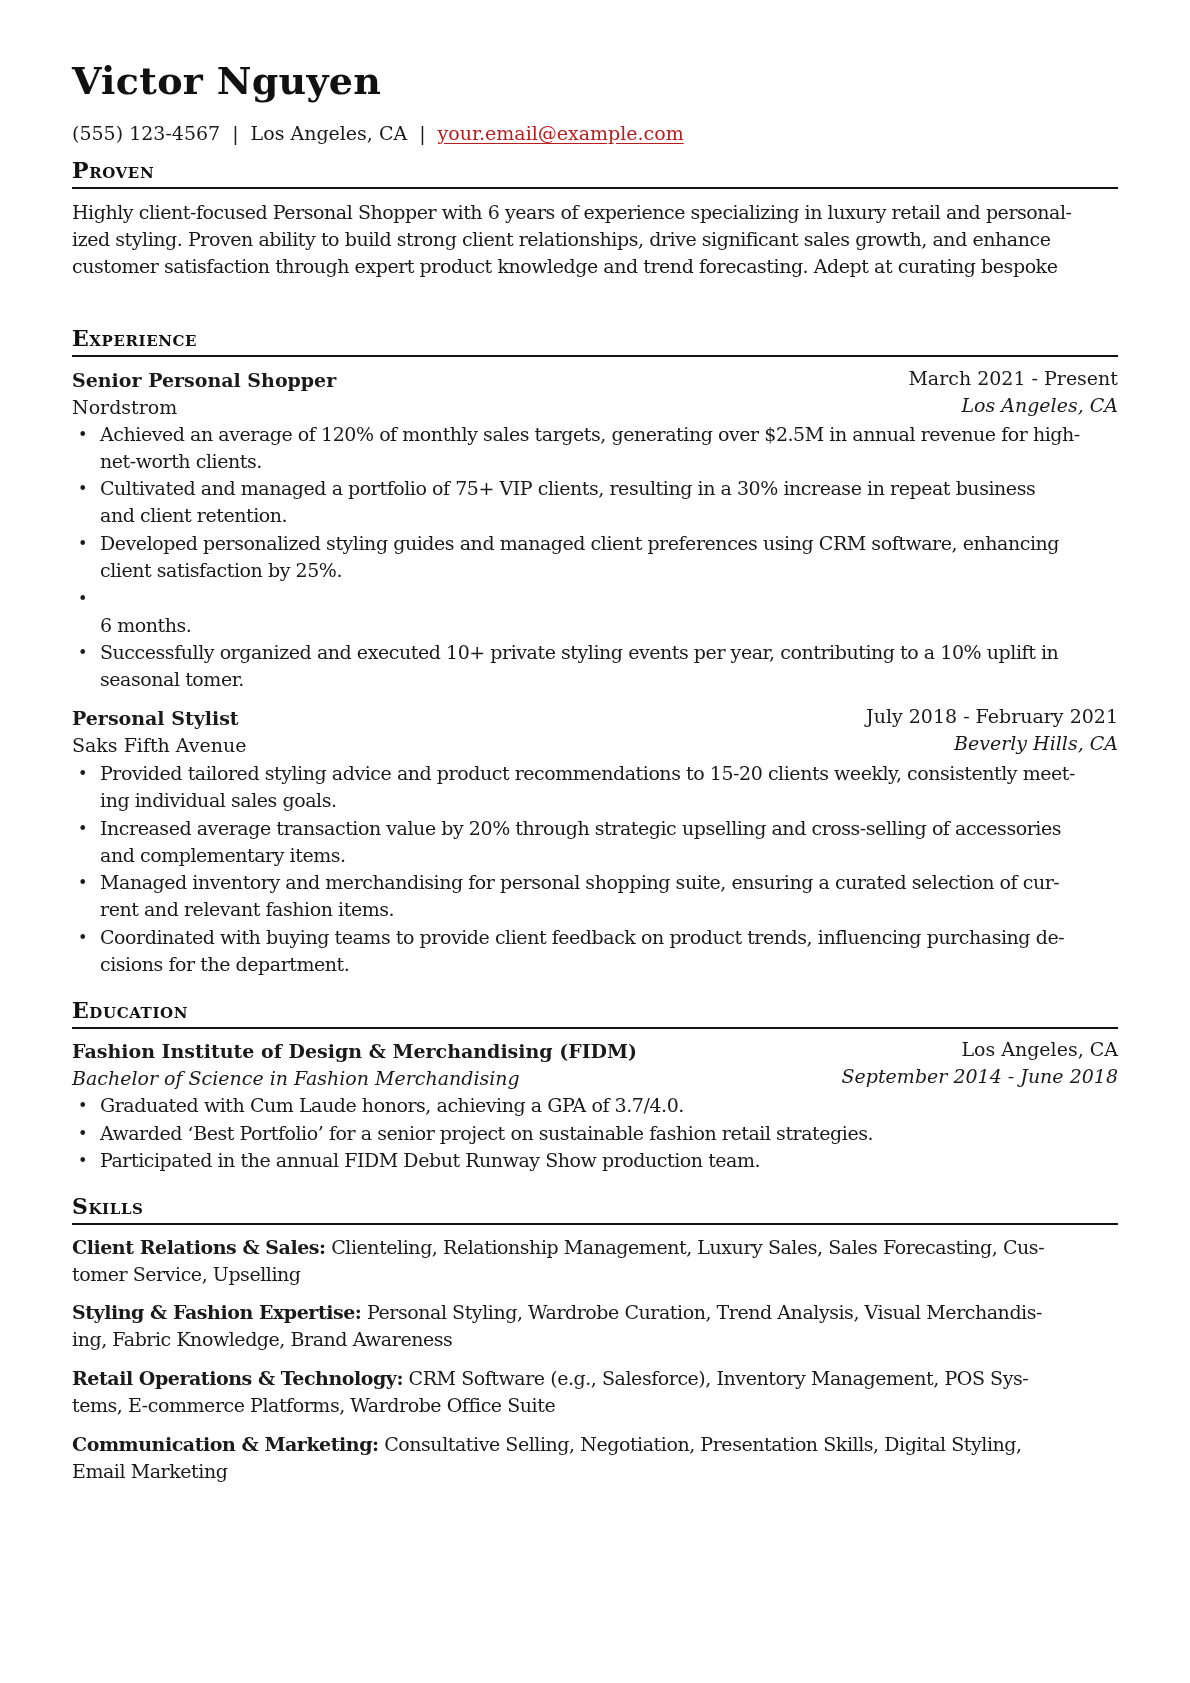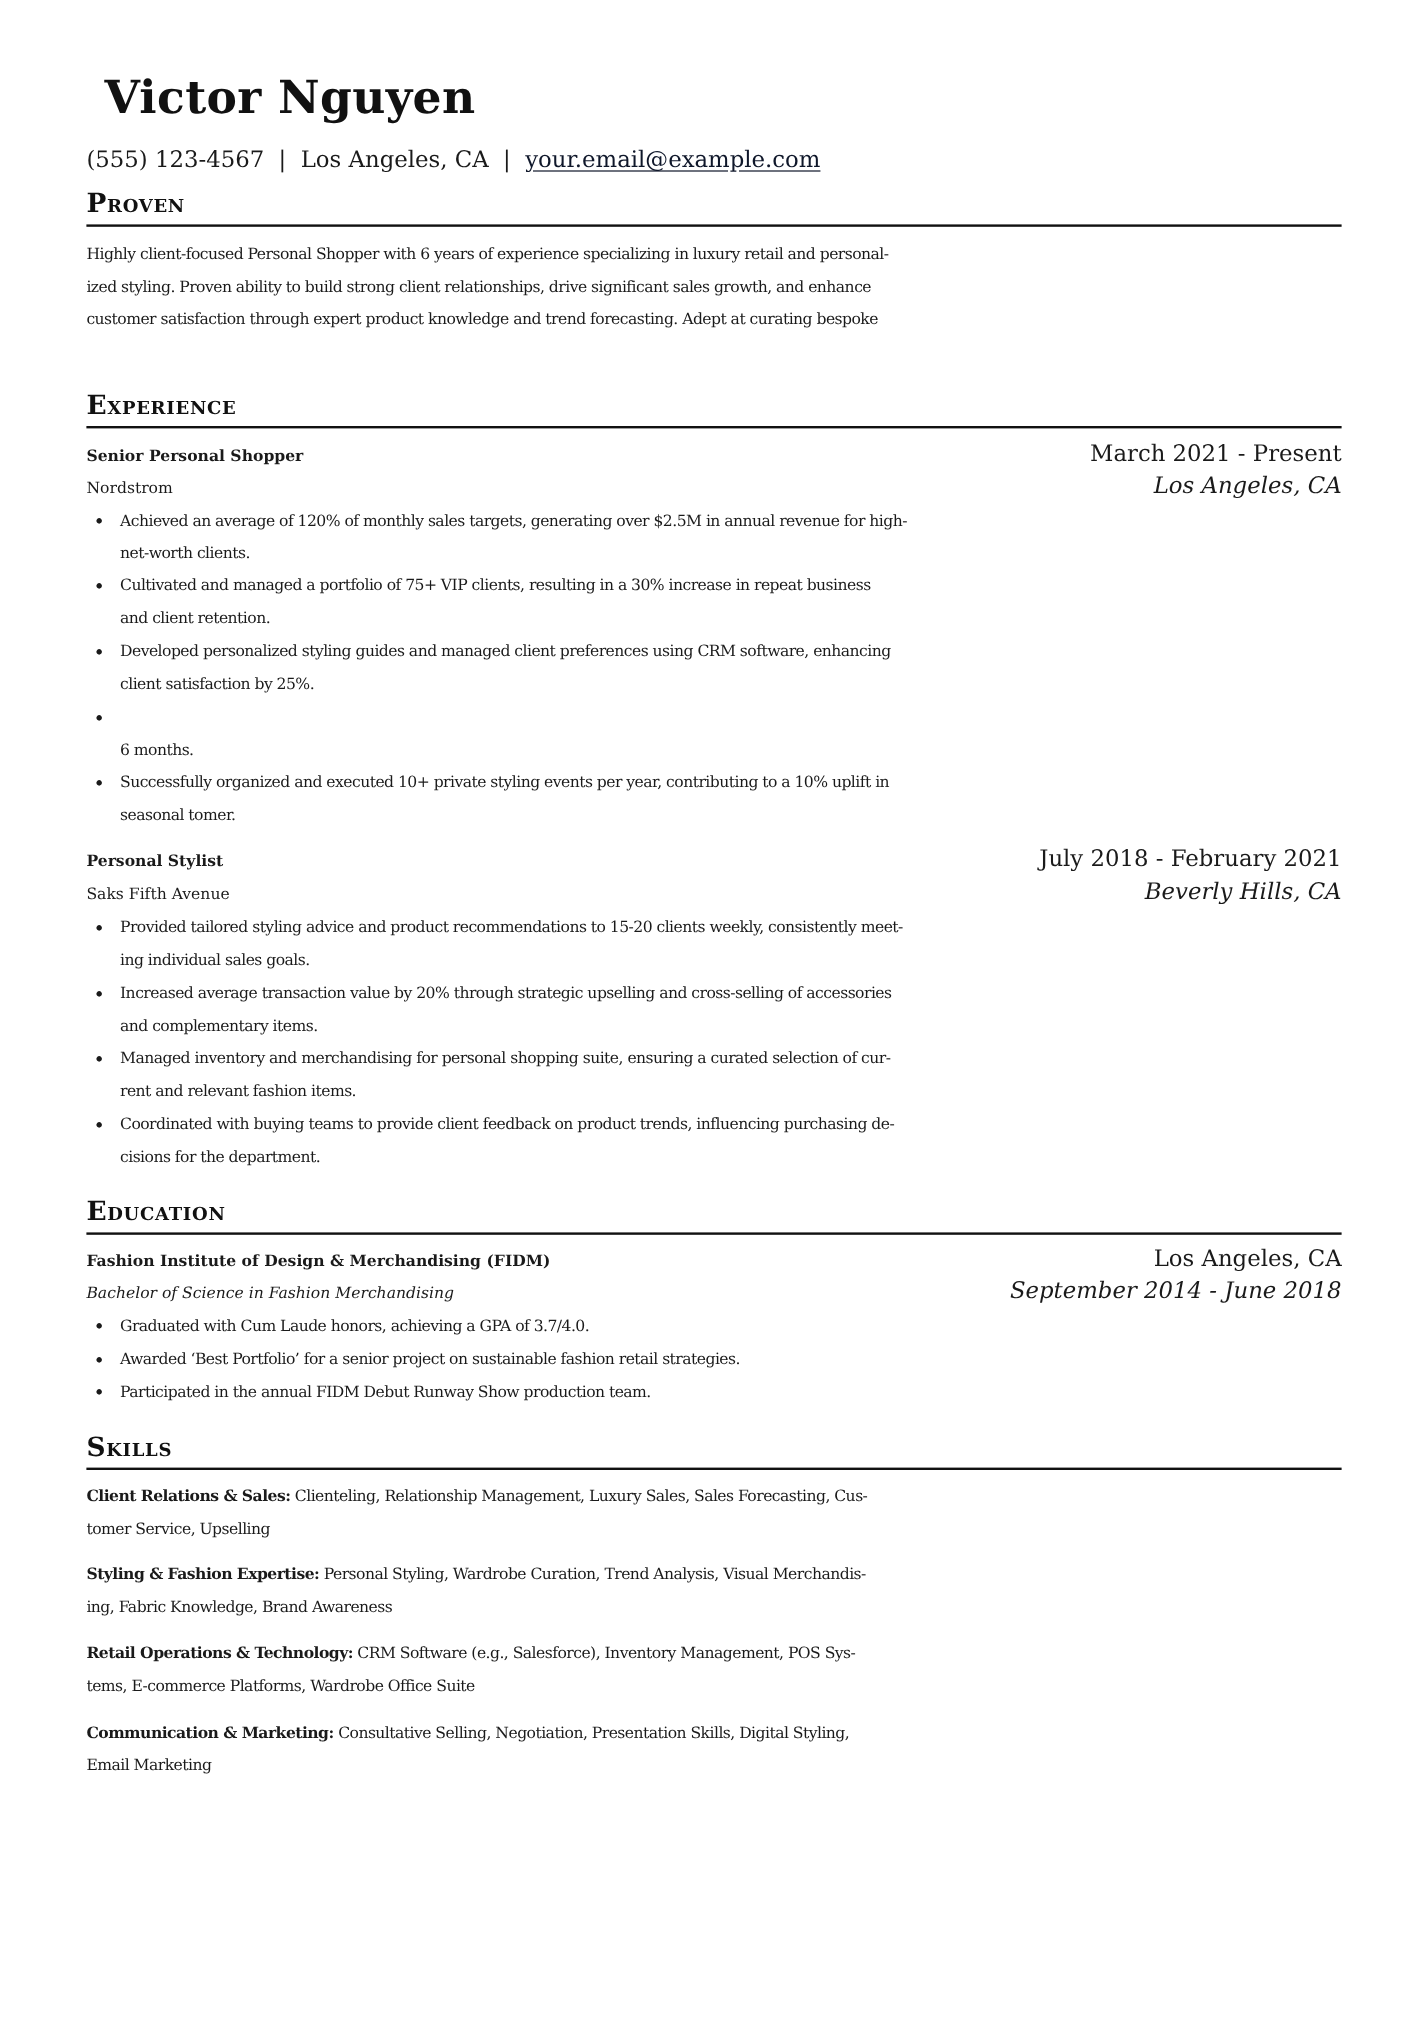--- a/index.html
+++ b/index.html
@@ -1,26 +1,26 @@
 <!DOCTYPE html>
 <html><head>
   <meta charset="utf-8">
   <style>
     html, body { margin: 0; padding: 0; background: #ffffff; }
     body { width: 1190px; height: 1683px; position: relative; overflow: hidden;
            font-family: "DejaVu Serif", "Liberation Serif", serif; color: #1a1a1a; }
     .page { position: absolute; left: 0; top: 0; width: 1190px; height: 1683px; background: #fff; }
     .abs { position: absolute; white-space: nowrap; }
-    .name { left: 72px; top: 58px; font-size: 38px; font-weight: bold; letter-spacing: 0.3px; color: #111; margin-left: 15px; }
+    .name { left: 72px; top: 58px; font-size: 38px; font-weight: bold; letter-spacing: 0.3px; color: #111; }
     .contact { left: 72px; top: 122px; font-size: 19px; color: #1a1a1a; }
     .contact .sep { display: inline-block; margin: 0 12px; }
-    .contact a { color: #0f172a; text-decoration: underline; text-underline-offset: 3px; }
+    .contact a { color: #b91c1c; text-decoration: underline; text-underline-offset: 3px; }
     .sec-title { left: 72px; font-size: 22px; font-weight: bold; font-variant: small-caps; letter-spacing: 0.6px; color: #111; }
     .rule { position: absolute; left: 72px; width: 1046px; height: 2px; background: #111; }
-    .line { left: 72px; font-size: 13px; line-height: 27px; color: #1a1a1a; }
+    .line { left: 72px; font-size: 19px; line-height: 27px; color: #1a1a1a; }
     .line.ind { left: 100px; }
     .bullet { left: 78px; font-size: 16px; color: #1a1a1a; }
     .right { right: 72px; font-size: 19px; text-align: right; color: #1a1a1a; }
     .bold { font-weight: bold; }
     .ital { font-style: italic; }
     .tight { letter-spacing: -0.45px; }
   </style>
 </head>
 <body>
 

